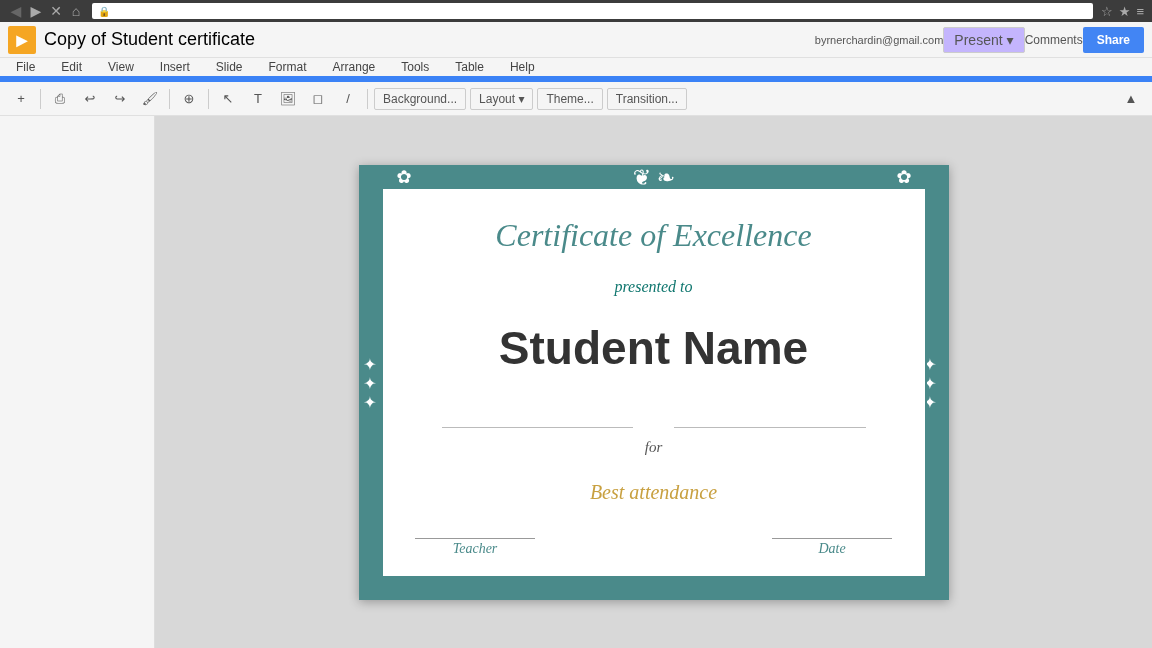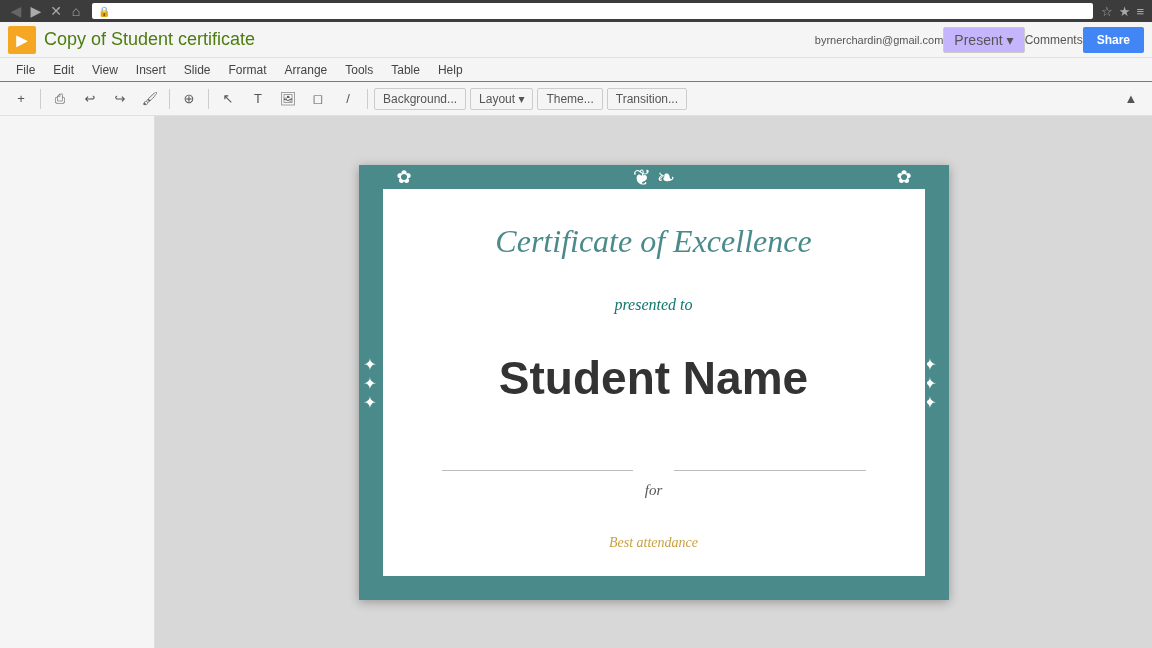--- a/index.html
+++ b/index.html
@@ -62,21 +62,21 @@
       border-radius: 2px;
       display: flex;
       align-items: center;
       justify-content: center;
       color: white;
       font-size: 14px;
       font-weight: bold;
     }
     .doc-title {
       font-size: 18px;
-      color: #4d7c0f;
+      color: #000000;
       font-weight: normal;
     }
     .title-bar-right {
       margin-left: auto;
       display: flex;
       align-items: center;
       gap: 0;
       font-size: 11px;
       color: #555;
     }
@@ -109,22 +109,22 @@
       text-align: right;
     }
 
     
     .menu-bar {
       background: #f5f5f5;
       height: 24px;
       display: flex;
       align-items: center;
       padding: 0 8px;
-      gap: 2px;
-      border-bottom: 1px solid #3b82f6;
+      gap: 10px;
+      border-bottom: 6px solid #3b82f6;
     }
     .menu-item {
       font-size: 12px;
       color: #444;
       padding: 2px 8px;
       cursor: pointer;
       border-radius: 2px;
     }
 
     
@@ -272,21 +272,21 @@
       font-family: Georgia, 'Times New Roman', serif;
       font-style: italic;
       font-size: 15px;
       color: #555;
       margin-top: 40px;
     }
 
     .cert-achievement {
       font-family: Georgia, 'Times New Roman', serif;
       font-style: italic;
-      font-size: 14px;
+      font-size: 20px;
       color: #c8a040;
       text-align: center;
     }
 
     .cert-signatures {
       display: flex;
       width: 90%;
       justify-content: space-between;
       align-items: flex-end;
       margin-top: 10px;
@@ -435,17 +435,27 @@
         <div class="cert-student-name">Student Name</div>
 
         <div class="cert-for-section">
           <div class="cert-line"></div>
           <span class="cert-for-text">for</span>
           <div class="cert-line"></div>
         </div>
 
         <div class="cert-achievement">Best attendance</div>
 
+        <div class="cert-signatures">
+          <div class="cert-sig-block">
+            <div class="cert-sig-line"></div>
+            <span class="cert-sig-label">Teacher</span>
+          </div>
+          <div class="cert-sig-block">
+            <div class="cert-sig-line"></div>
+            <span class="cert-sig-label">Date</span>
+          </div>
+        </div>
 
       </div>
     </div>
   </div>
 </div>
 
 </body></html>

